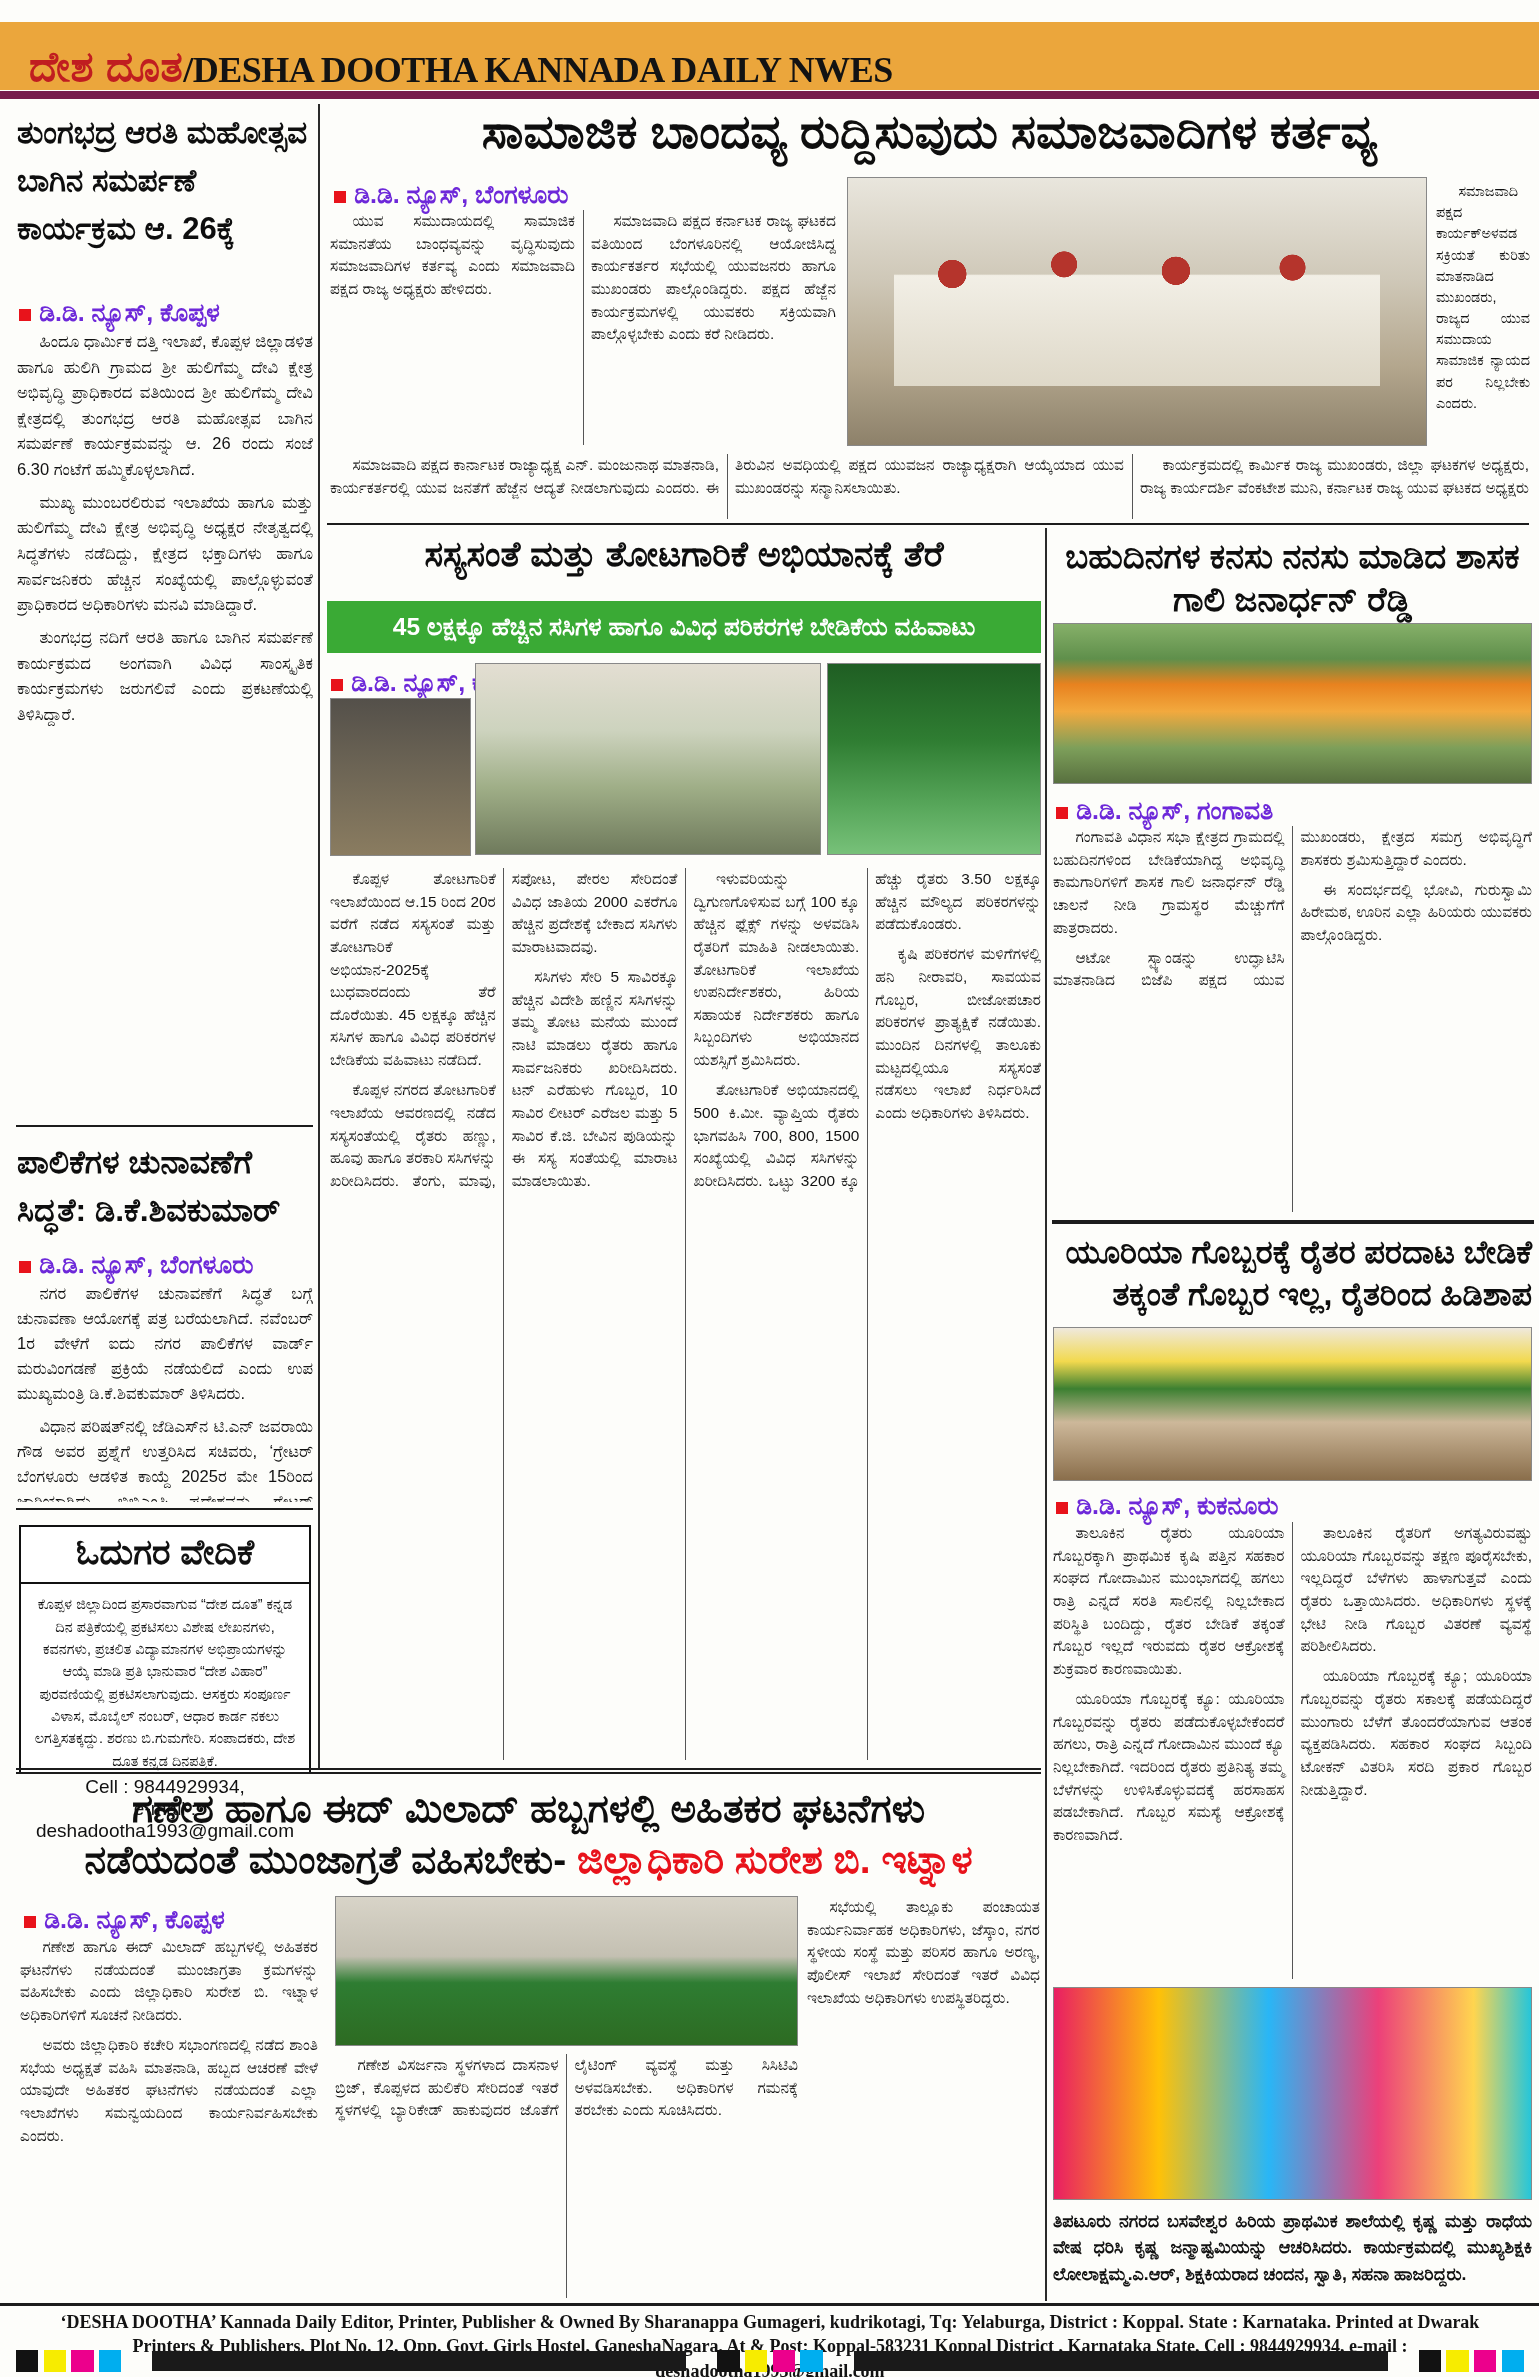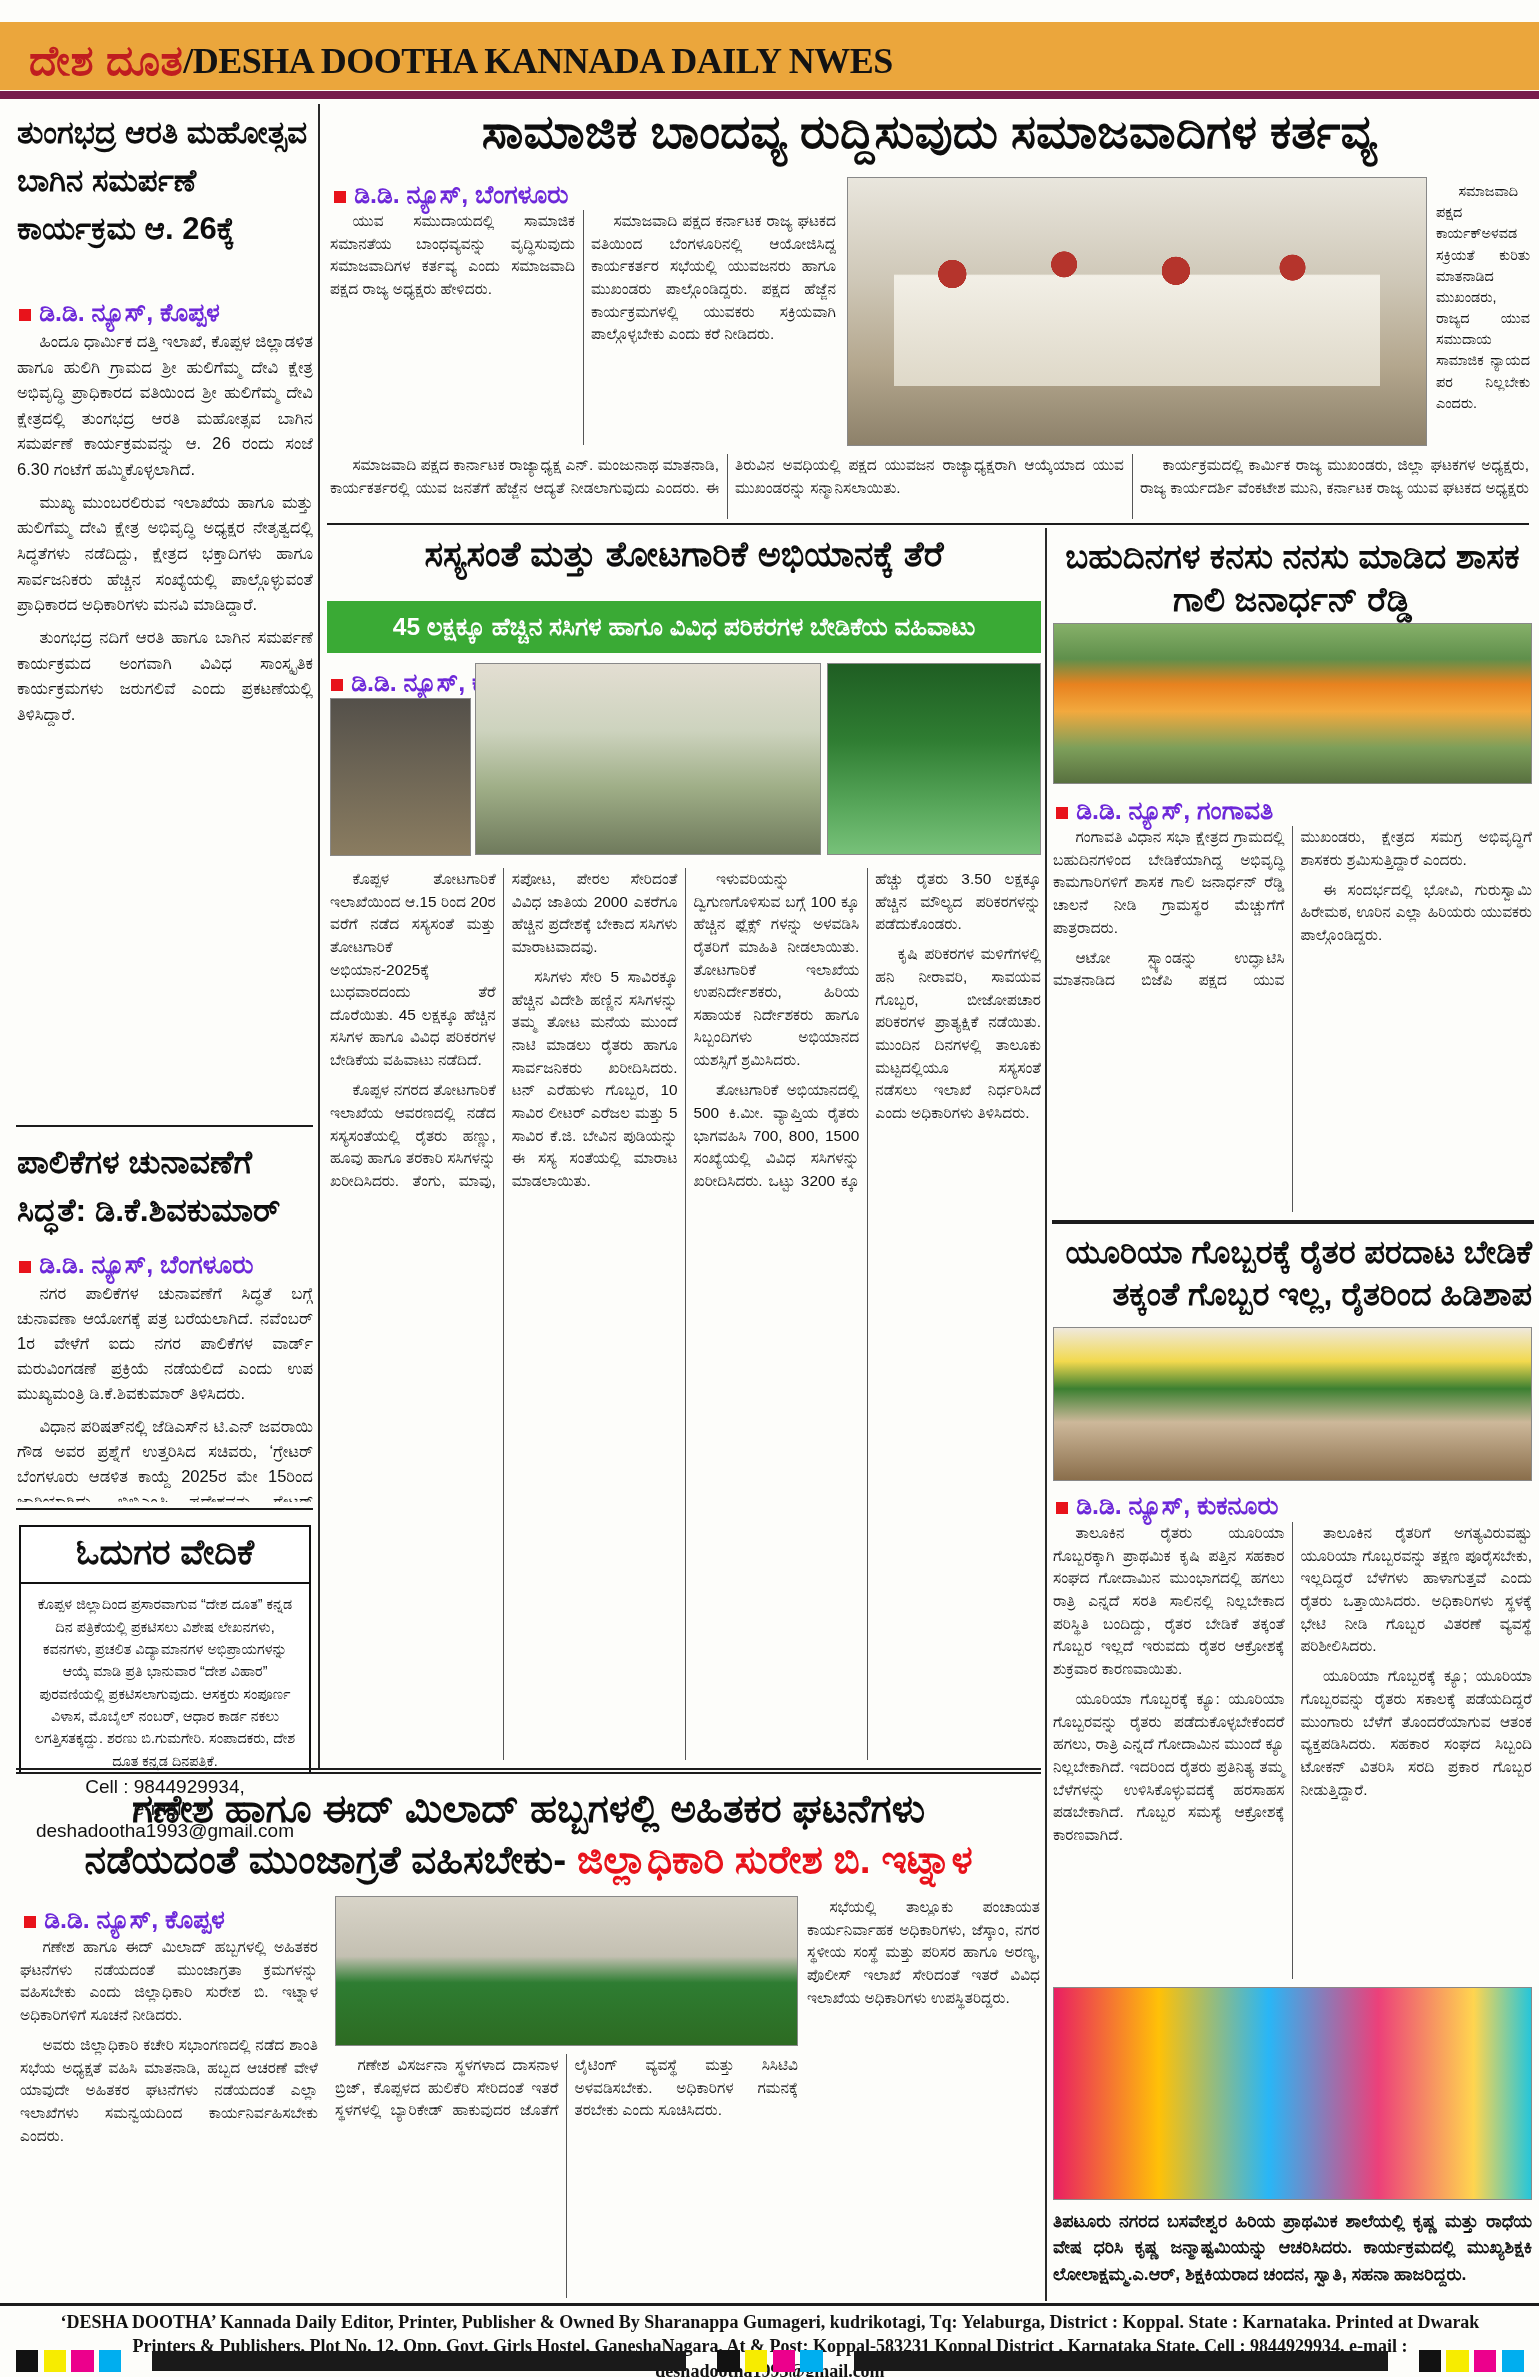--- a/index.html
+++ b/index.html
@@ -1,21 +1,21 @@
 <!DOCTYPE html>
 <html style="font-size:8.5px"><head>
 <meta charset="utf-8">
 <style>
   html,body{margin:0;padding:0;background:#e9e9e6;}
   .page{position:relative;width:1540px;height:2377px;background:#fdfdfa;overflow:hidden;
         font-family:"Liberation Sans",sans-serif;color:#111;}
   .abs{position:absolute;}
   
   .band{position:absolute;left:0;top:22.4px;width:1540px;height:68px;background:#eba63c;}
-  .mast-title{position:absolute;left:29px;top:31px;height:60px;display:flex;align-items:center;white-space:nowrap;}
+  .mast-title{position:absolute;left:29px;top:31px;height:60px;display:flex;align-items:flex-end;white-space:nowrap;}
   .mast-kn{font-size:42px;font-weight:bold;color:#c01d20;letter-spacing:0.5px;}
   .mast-en{font-family:"Liberation Serif",serif;font-weight:bold;font-size:36px;color:#131313;letter-spacing:-0.5px;}
   .datebox{position:absolute;left:905px;top:29px;width:624px;height:62px;background:#771b4c;
            display:flex;align-items:center;justify-content:space-between;padding:0 21px;box-sizing:border-box;}
   .dateline{color:#fff;font-weight:bold;font-size:31px;font-family:"Liberation Serif",serif;margin-left:96px;}
   .pageno{color:#fff;display:flex;align-items:center;gap:9.6px;}
   .pageno .lbl{font-size:24.5px;font-weight:bold;}
   .pageno .num{font-size:58px;font-weight:bold;line-height:1;}
   .maroonrule{position:absolute;left:0;top:91px;width:1540px;height:7.5px;background:#771b4c;}
   

